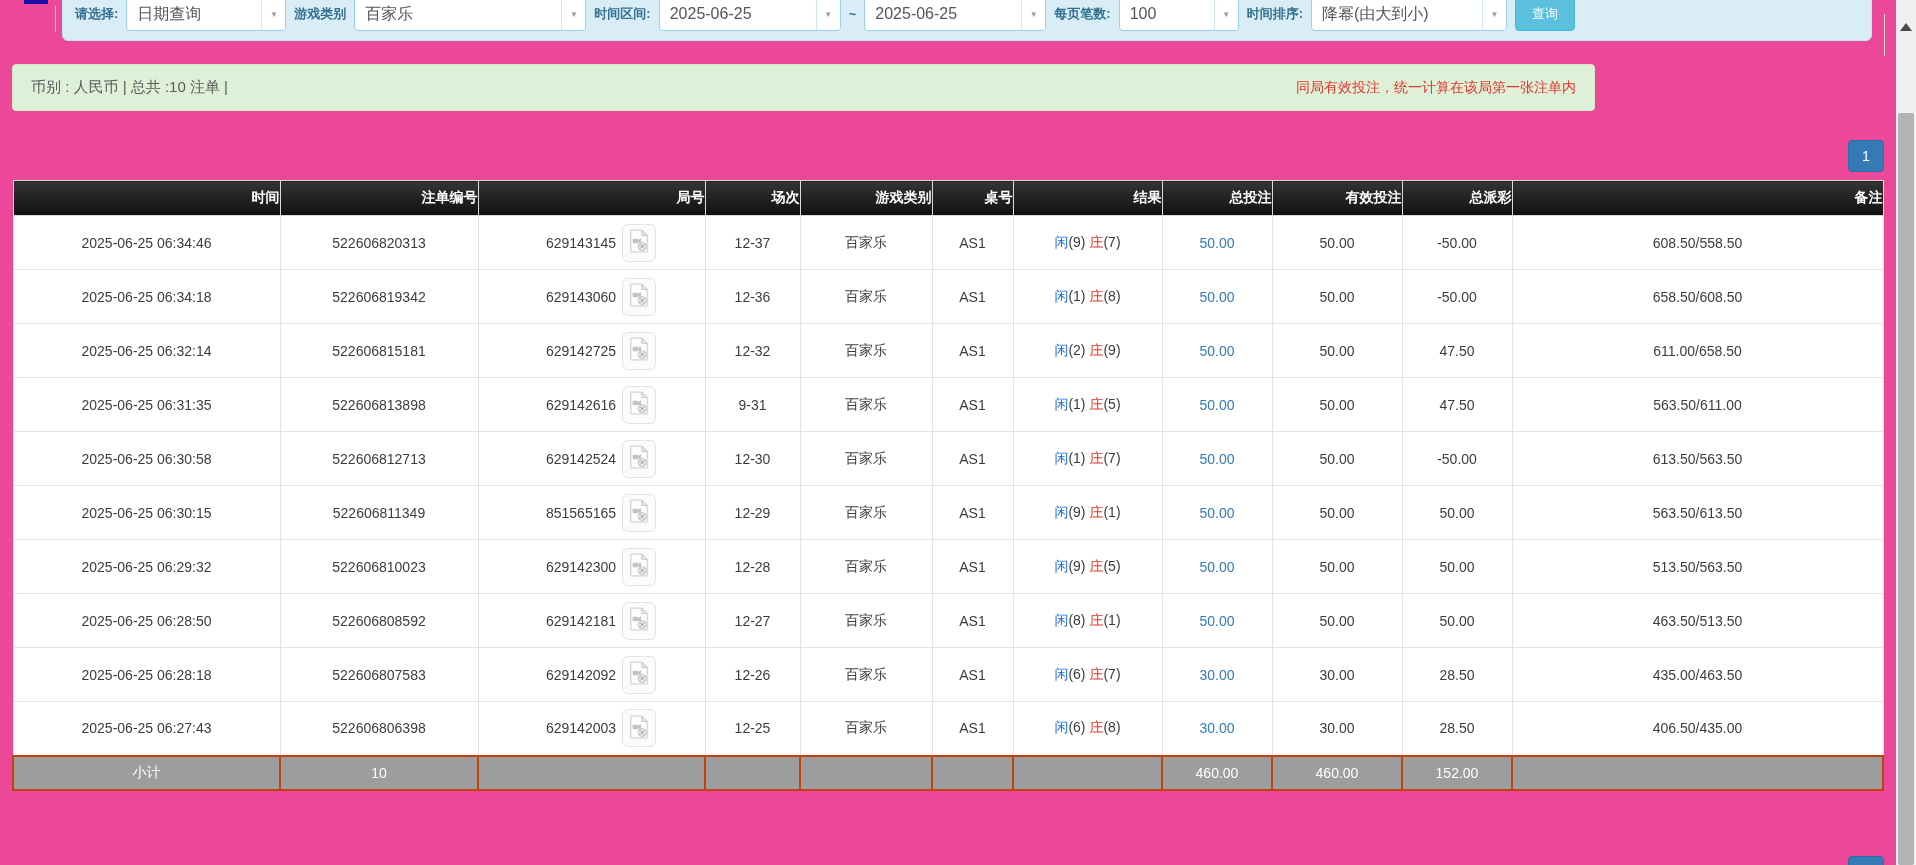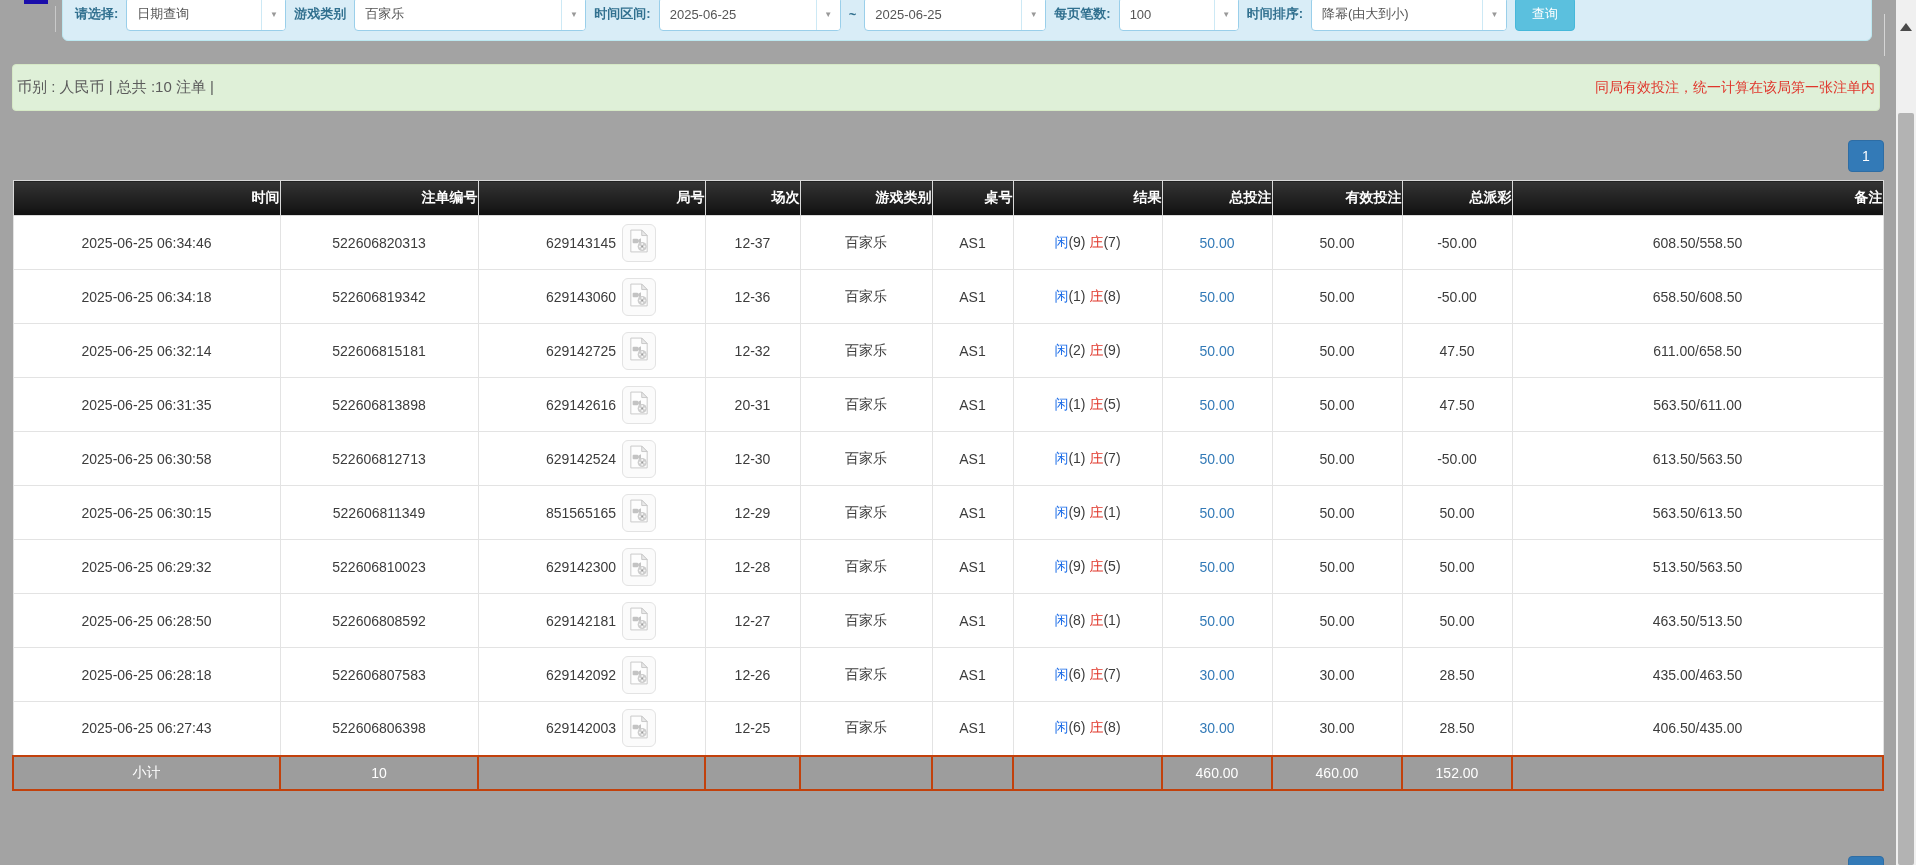--- a/index.html
+++ b/index.html
@@ -1,43 +1,43 @@
 <!DOCTYPE html>
 <html><head>
 <meta charset="utf-8">
 <style>
   * { margin:0; padding:0; box-sizing:border-box; }
   html,body { background:#fff; }
   body { font-family:"Liberation Sans", sans-serif; }
-  #screen { position:relative; width:1916px; height:865px; background:#a3a3a3; overflow:hidden; }
+  #screen { position:relative; width:1916px; height:865px; background:#ec4899; overflow:hidden; }
 
   
   .cut-link { position:absolute; left:24px; top:0; width:24px; height:4px; background:#1a0dab; border-bottom:1px solid #1a0dab; }
   .cut-edge { position:absolute; left:55px; top:6px; width:1px; height:26px; background:#c9c9c9; }
 
   
   .filter-bar { position:absolute; left:62px; top:-13px; width:1810px; height:54px;
       background:#d9edf7; border:1px solid #bce8f1; border-radius:6px;
       display:flex; align-items:center; gap:8px; padding:0 12px; }
   .f-label { color:#31708f; font-size:13px; font-weight:bold; white-space:nowrap; }
   .combo { background:#fff; border:1px solid #9acfea; border-radius:4px; height:34px;
       display:flex; align-items:center; overflow:hidden; }
-  .combo .val { flex:1; padding:0 10px; font-size:13px; color:#555; white-space:nowrap; }
+  .combo .val { flex:1; padding:0 10px; font-size:16px; color:#555; white-space:nowrap; }
   .combo .arr { width:24px; align-self:stretch; display:flex; align-items:center; justify-content:center;
       color:#999; font-size:8px; border-left:1px solid #cde9f5; background:#fff; }
   .w-select1 { width:160px; } .w-game { width:232px; } .w-date { width:182px; }
   .w-size { width:120px; } .w-sort { width:196px; }
   .tilde { color:#31708f; font-size:13px; font-weight:bold; }
   .btn-query { height:34px; min-width:60px; padding:0 14px; background:#5bc0de; border:1px solid #46b8da;
       color:#fff; font-size:13px; border-radius:4px; cursor:pointer; font-family:inherit; }
 
   
-  .summary-bar { position:absolute; left:12px; top:64px; width:1868px; height:47px;
+  .summary-bar { position:absolute; left:12px; top:64px; width:1583px; height:47px;
       background:#dff0d8; border:1px solid #d6e9c6; border-radius:4px;
-      display:flex; align-items:center; justify-content:space-between; padding:0 4px; }
+      display:flex; align-items:center; justify-content:space-between; padding:0 18px; }
   .summary-left { color:#5b5b5b; font-size:15px; }
   .summary-right { color:#e0352b; font-size:14px; }
 
   
   .pager { position:absolute; width:36px; height:32px; background:#337ab7; border:1px solid #2e6da4;
       border-radius:4px; color:#fff; font-size:14px; display:flex; align-items:center; justify-content:center; cursor:pointer; }
   .pager-top { left:1848px; top:140px; }
   .pager-bottom { left:1848px; top:856px; }
 
   
@@ -252,21 +252,21 @@
                     <circle cx="14.5" cy="19" r="5" fill="#cdcdcd"></circle>
                     <circle cx="14.5" cy="16.4" r="1.1" fill="#f6f6f6"></circle>
                     <circle cx="12" cy="19" r="1.1" fill="#f6f6f6"></circle>
                     <circle cx="17" cy="19" r="1.1" fill="#f6f6f6"></circle>
                     <circle cx="14.5" cy="21.6" r="1.1" fill="#f6f6f6"></circle>
                     <circle cx="14.5" cy="19" r="1" fill="#9c9c9c"></circle>
                   </svg></span>
               </button>
             </div>
           </td>
-          <td>20-31</td>
+          <td>9-31</td>
           <td>百家乐</td>
           <td>AS1</td>
           <td><span class="xian">闲</span><span class="score">(1)</span> <span class="zhuang">庄</span><span class="score">(5)</span></td>
           <td><span class="bet-link">50.00</span></td>
           <td>50.00</td>
           <td>47.50</td>
           <td>563.50/611.00</td>
         </tr>
         <tr>
           <td>2025-06-25 06:30:58</td>

